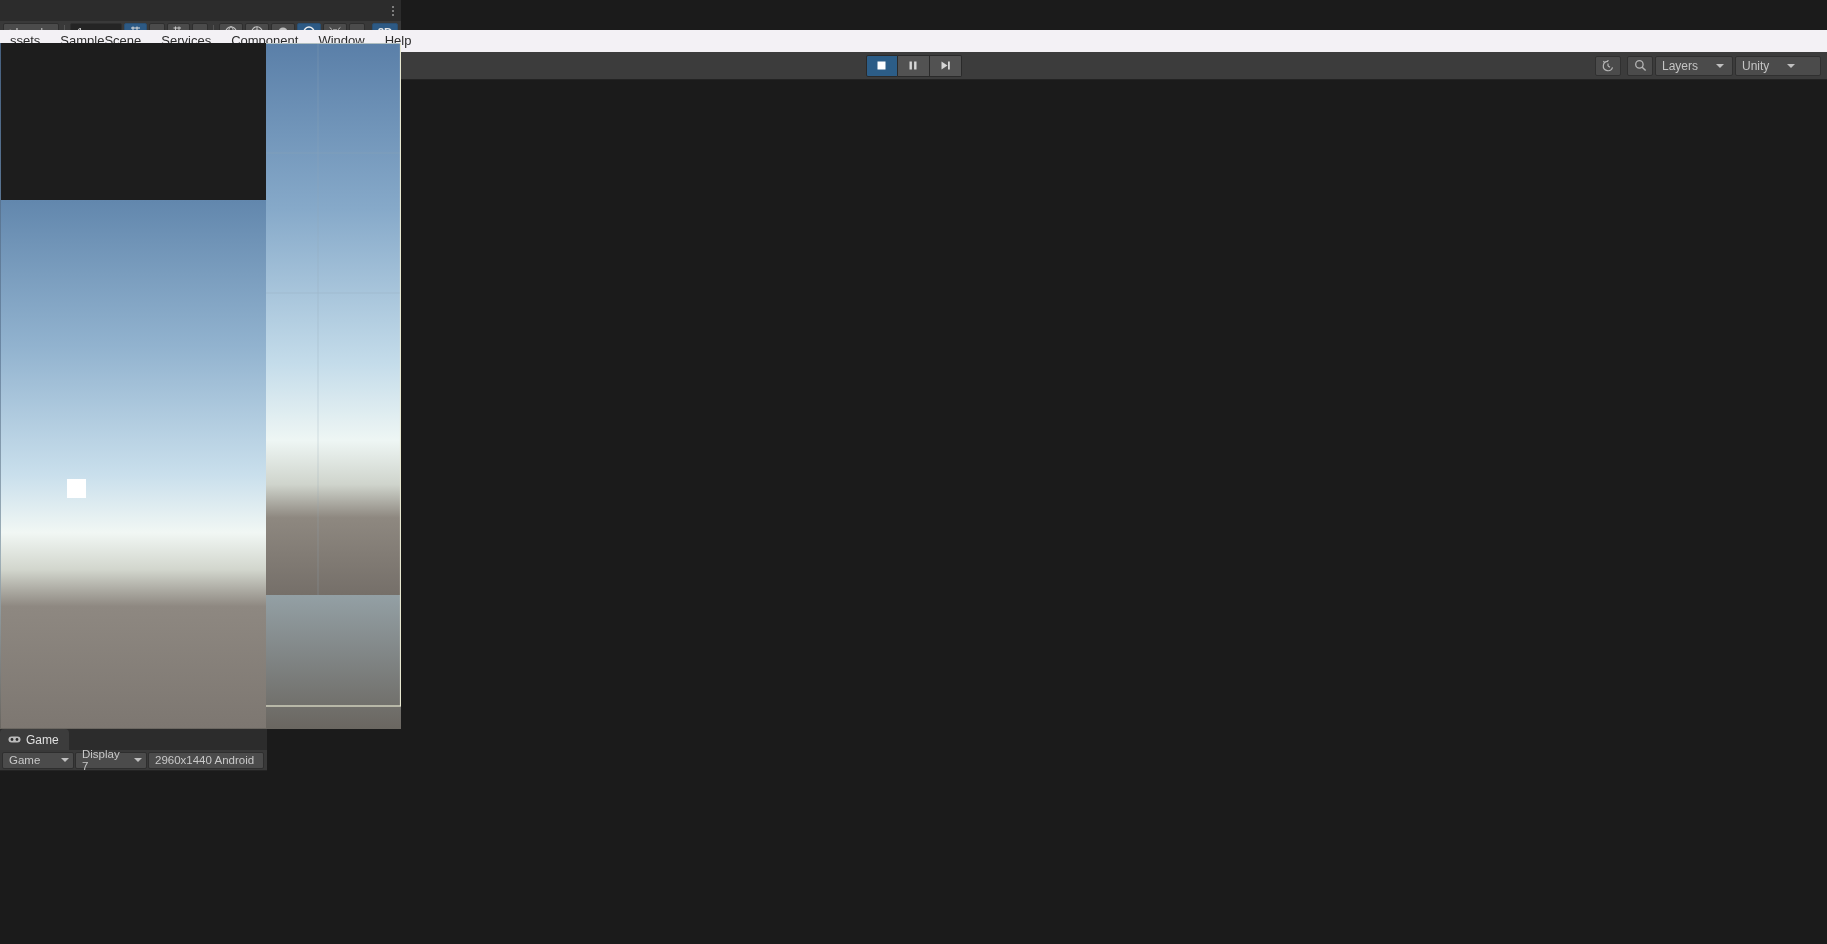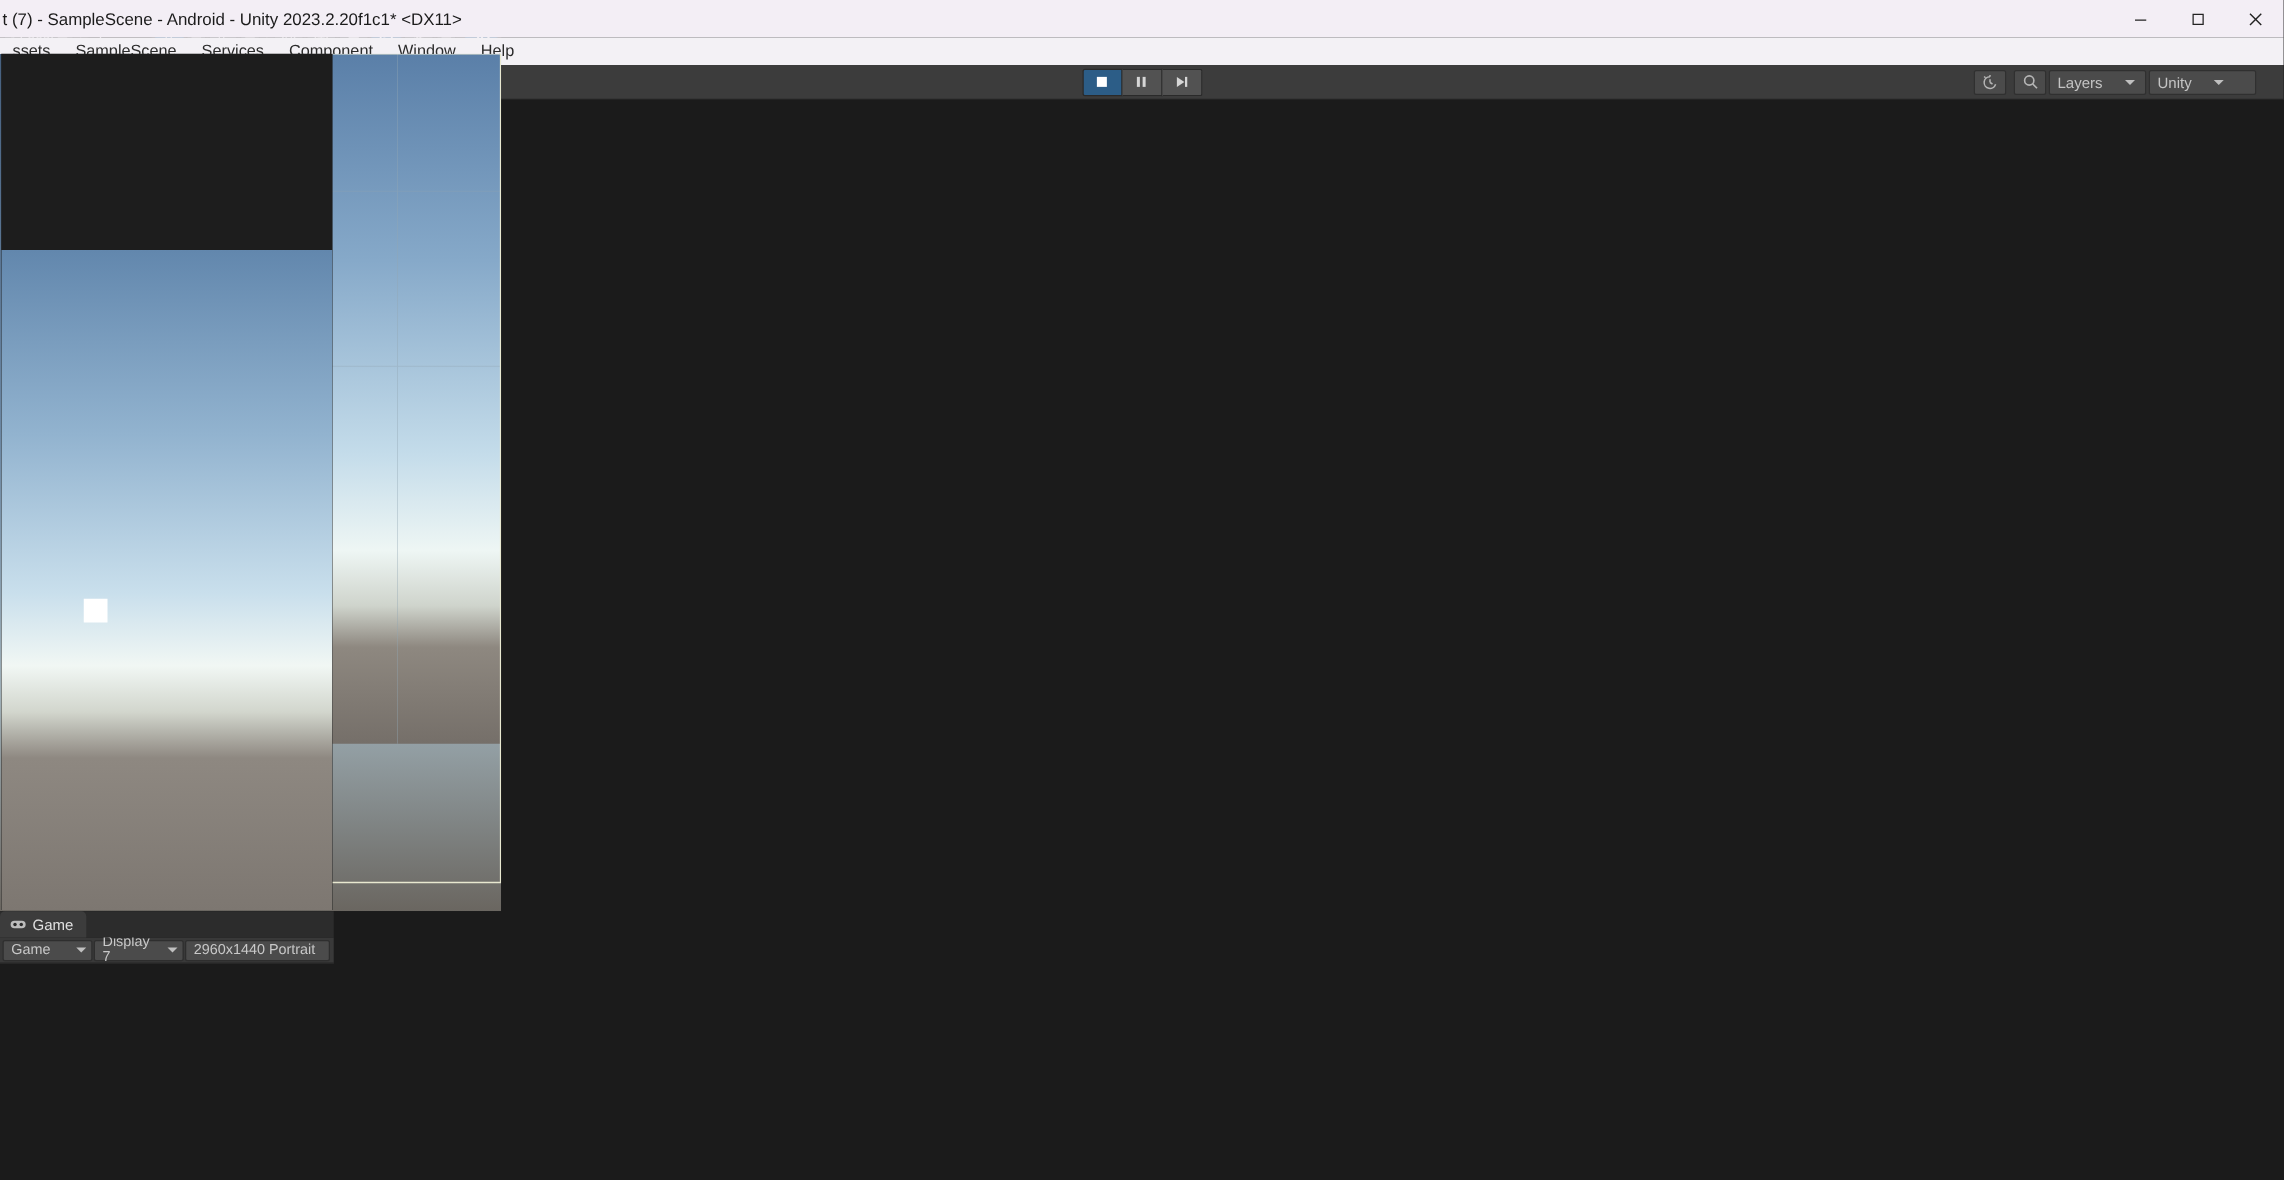--- a/index.html
+++ b/index.html
@@ -58,21 +58,21 @@
     position: absolute; left: 50%; transform: translateX(-50%);
     display: flex; height: 22px;
   }
   .play-btn {
     width: 32px; height: 22px; display: flex; align-items: center; justify-content: center;
     background: #525252; border: 1px solid #2a2a2a; border-left: none; color: #d6d6d6;
   }
   .play-btn:first-child { border-left: 1px solid #2a2a2a; border-radius: 2px 0 0 2px; }
   .play-btn:last-child { border-radius: 0 2px 2px 0; }
   .play-btn.active { background: #2c5d87; }
-  .toolbar-right { margin-left: auto; display: flex; align-items: center; gap: 2px; padding-right: 22px; }
+  .toolbar-right { margin-left: auto; display: flex; align-items: center; gap: 2px; padding-right: 6px; }
   .dd-btn {
     height: 20px; background: #4b4b4b; border: 1px solid #303030; border-radius: 2px;
     display: flex; align-items: center; padding: 0 6px; gap: 18px; color: #c4c4c4; font-size: 12px;
   }
   .caret { width: 0; height: 0; border-left: 4px solid transparent; border-right: 4px solid transparent;
     border-top: 4px solid #c0c0c0; }
   .panel-tabbar {
     height: 21px; background: #2c2c2c; display: flex; align-items: stretch; position: relative;
   }
   .panel-tab {
@@ -117,41 +117,20 @@
   .game-canvas { position: absolute; left: 1px; top: 43px; width: 265px; height: 685px;
     background: #1d1d1d; overflow: hidden; }
   .watermark { position: absolute; right: 12px; bottom: 8px; color: #e9e9e9;
     font-size: 26px; letter-spacing: 0.5px; }
 </style>
 </head>
 <body>
 
 <div class="app">
 
-  <div class="titlebar">
-    <span class="titlebar-text">t (7) - SampleScene - Android - Unity 2023.2.20f1c1* &lt;DX11&gt;</span>
-    <div class="win-btns">
-      <div class="win-btn">
-        <svg width="11" height="11" viewBox="0 0 11 11">
-            <line x1="1" y1="6" x2="10" y2="6" stroke="#222" stroke-width="1"></line>
-          </svg>
-      </div>
-      <div class="win-btn">
-        <svg width="11" height="11" viewBox="0 0 11 11">
-            <rect x="1.5" y="1.5" width="8" height="8" fill="none" stroke="#222" stroke-width="1"></rect>
-          </svg>
-      </div>
-      <div class="win-btn close">
-        <svg width="11" height="11" viewBox="0 0 11 11">
-            <line x1="1" y1="1" x2="10" y2="10" stroke="#222" stroke-width="1.1"></line>
-            <line x1="10" y1="1" x2="1" y2="10" stroke="#222" stroke-width="1.1"></line>
-          </svg>
-      </div>
-    </div>
-  </div>
 
   <div class="menubar">
     <div class="menu-item">ssets</div>
     <div class="menu-item">SampleScene</div>
     <div class="menu-item">Services</div>
     <div class="menu-item">Component</div>
     <div class="menu-item">Window</div>
     <div class="menu-item">Help</div>
   </div>
 
@@ -380,21 +359,21 @@
     <div class="game-toolbar">
       <div class="gt-dd" style="width:72px">
         <span>Game</span>
         <span class="caret"></span>
       </div>
       <div class="gt-dd" style="width:72px">
         <span>Display 7</span>
         <span class="caret"></span>
       </div>
       <div class="gt-dd" style="width:116px">
-        <span>2960x1440 Portrait</span>
+        <span>2960x1440 Android</span>
       </div>
     </div>
     <div class="game-canvas">
       <svg width="265" height="685" viewBox="0 0 265 685" style="display:block">
         <defs>
           <linearGradient id="gameSky" x1="0" y1="0" x2="0" y2="1">
             <stop offset="0%" stop-color="#6287ad"></stop>
             <stop offset="28%" stop-color="#92b3cf"></stop>
             <stop offset="52%" stop-color="#c9dfec"></stop>
             <stop offset="63%" stop-color="#f1f7f4"></stop>

